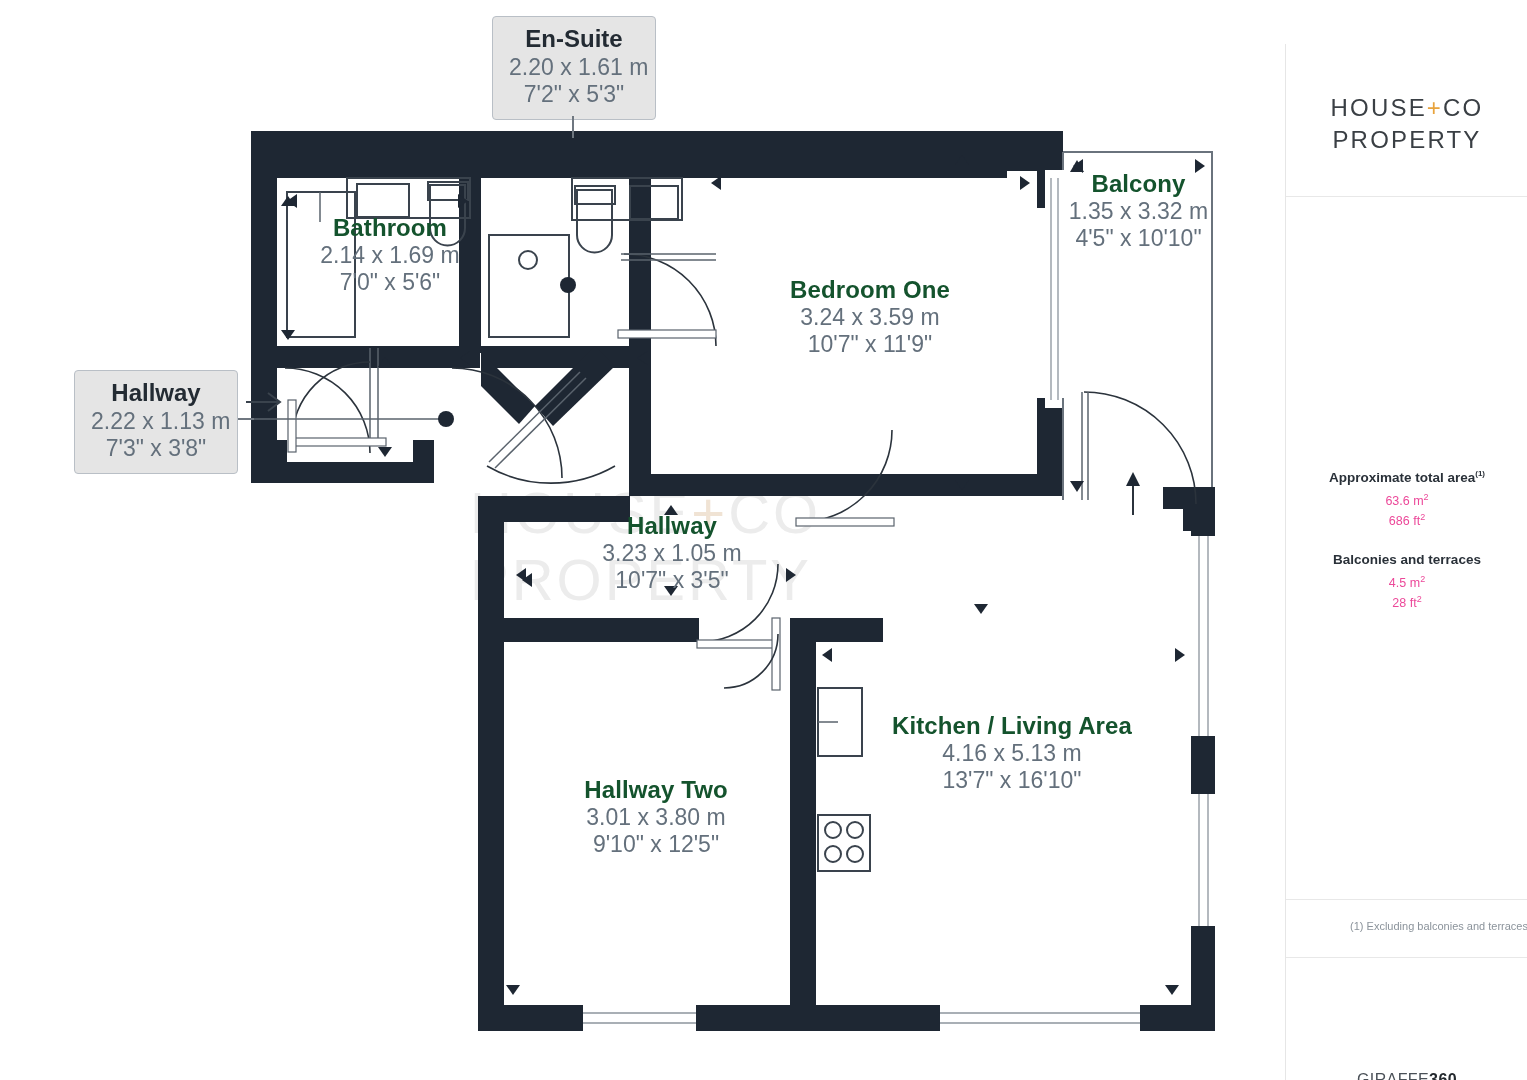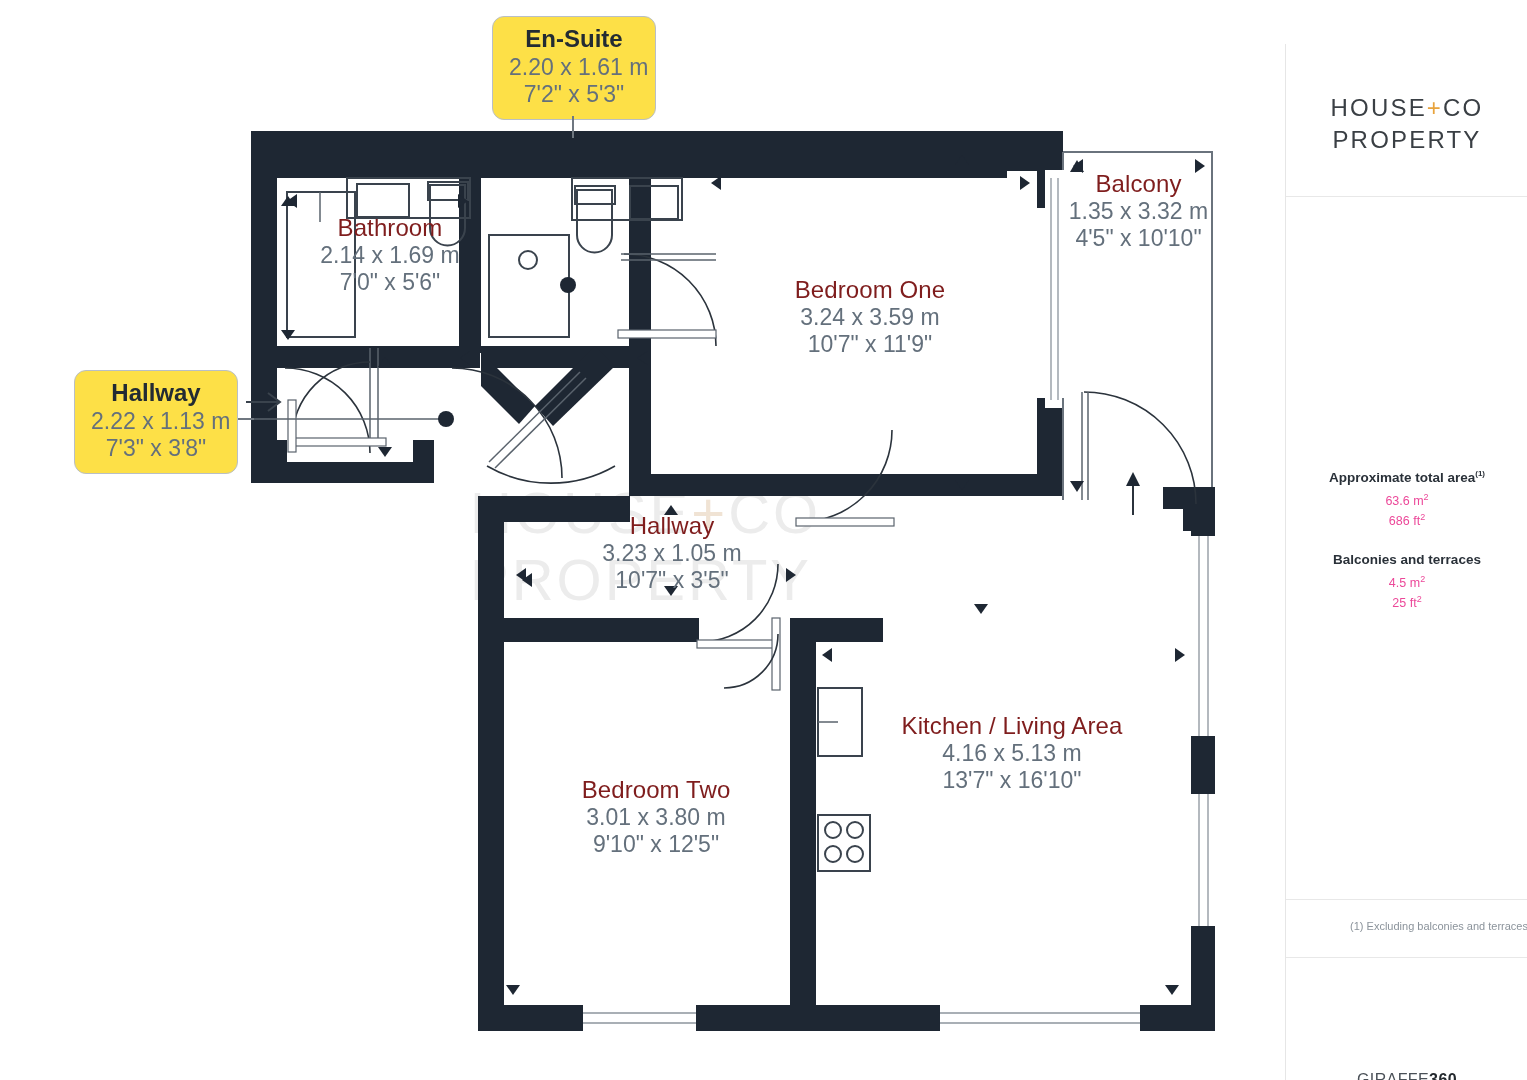--- a/index.html
+++ b/index.html
@@ -30,36 +30,36 @@
   
   .room-label {
     position: absolute;
     text-align: center;
     white-space: nowrap;
     line-height: 1.18;
     pointer-events: none;
   }
   .room-label .rl-name {
     font-size: 24px;
-    font-weight: normal;
-    color: #7f1d1d;
+    font-weight: bold;
+    color: #14532d;
     letter-spacing: 0.1px;
   }
   .room-label .rl-m, .room-label .rl-ft {
     font-size: 23px;
     color: #64707c;
     font-weight: normal;
   }
 
   
   .callout {
     position: absolute;
     border: 1.6px solid #b9bfc6;
-    border-radius: 12px;
-    background: #fde047;
+    border-radius: 4px;
+    background: #e5e5e5;
     text-align: center;
     padding: 8px 16px 10px 16px;
     line-height: 1.2;
     white-space: nowrap;
   }
   .callout .rl-name {
     font-size: 24px; font-weight: bold; color: #232b33;
   }
   .callout .rl-m, .callout .rl-ft {
     font-size: 23px; color: #64707c;
@@ -419,21 +419,21 @@
       <div class="rl-ft">10'7" x 3'5"</div>
     </div>
 
     <div class="room-label" style="left:852px; top:712px; width:320px;">
       <div class="rl-name">Kitchen / Living Area</div>
       <div class="rl-m">4.16 x 5.13 m</div>
       <div class="rl-ft">13'7" x 16'10"</div>
     </div>
 
     <div class="room-label" style="left:486px; top:776px; width:340px;">
-      <div class="rl-name">Bedroom Two</div>
+      <div class="rl-name">Hallway Two</div>
       <div class="rl-m">3.01 x 3.80 m</div>
       <div class="rl-ft">9'10" x 12'5"</div>
     </div>
   </div>
 
   <div id="sidebar">
 
     <div id="brand">
       <div><span>HOUSE</span><span class="plus">+</span><span>CO</span></div>
       <div>PROPERTY</div>
@@ -441,21 +441,21 @@
 
     <div class="sb-sep" style="top:152px;"></div>
 
     <div id="totals">
       <div class="tot-head"><span>Approximate total area</span><span class="sup">(1)</span></div>
       <div class="tot-val"><span>63.6 m</span><span class="sq">2</span></div>
       <div class="tot-val"><span>686 ft</span><span class="sq">2</span></div>
       <div class="tot-gap"></div>
       <div class="tot-head">Balconies and terraces</div>
       <div class="tot-val"><span>4.5 m</span><span class="sq">2</span></div>
-      <div class="tot-val"><span>25 ft</span><span class="sq">2</span></div>
+      <div class="tot-val"><span>28 ft</span><span class="sq">2</span></div>
     </div>
 
     <div class="sb-sep" style="top:855px;"></div>
 
     <div id="footnote">(1) Excluding balconies and terraces</div>
 
     <div class="sb-sep" style="top:913px;"></div>
 
 
     <div id="giraffe"><span>GIRAFFE</span><b>360</b></div>

